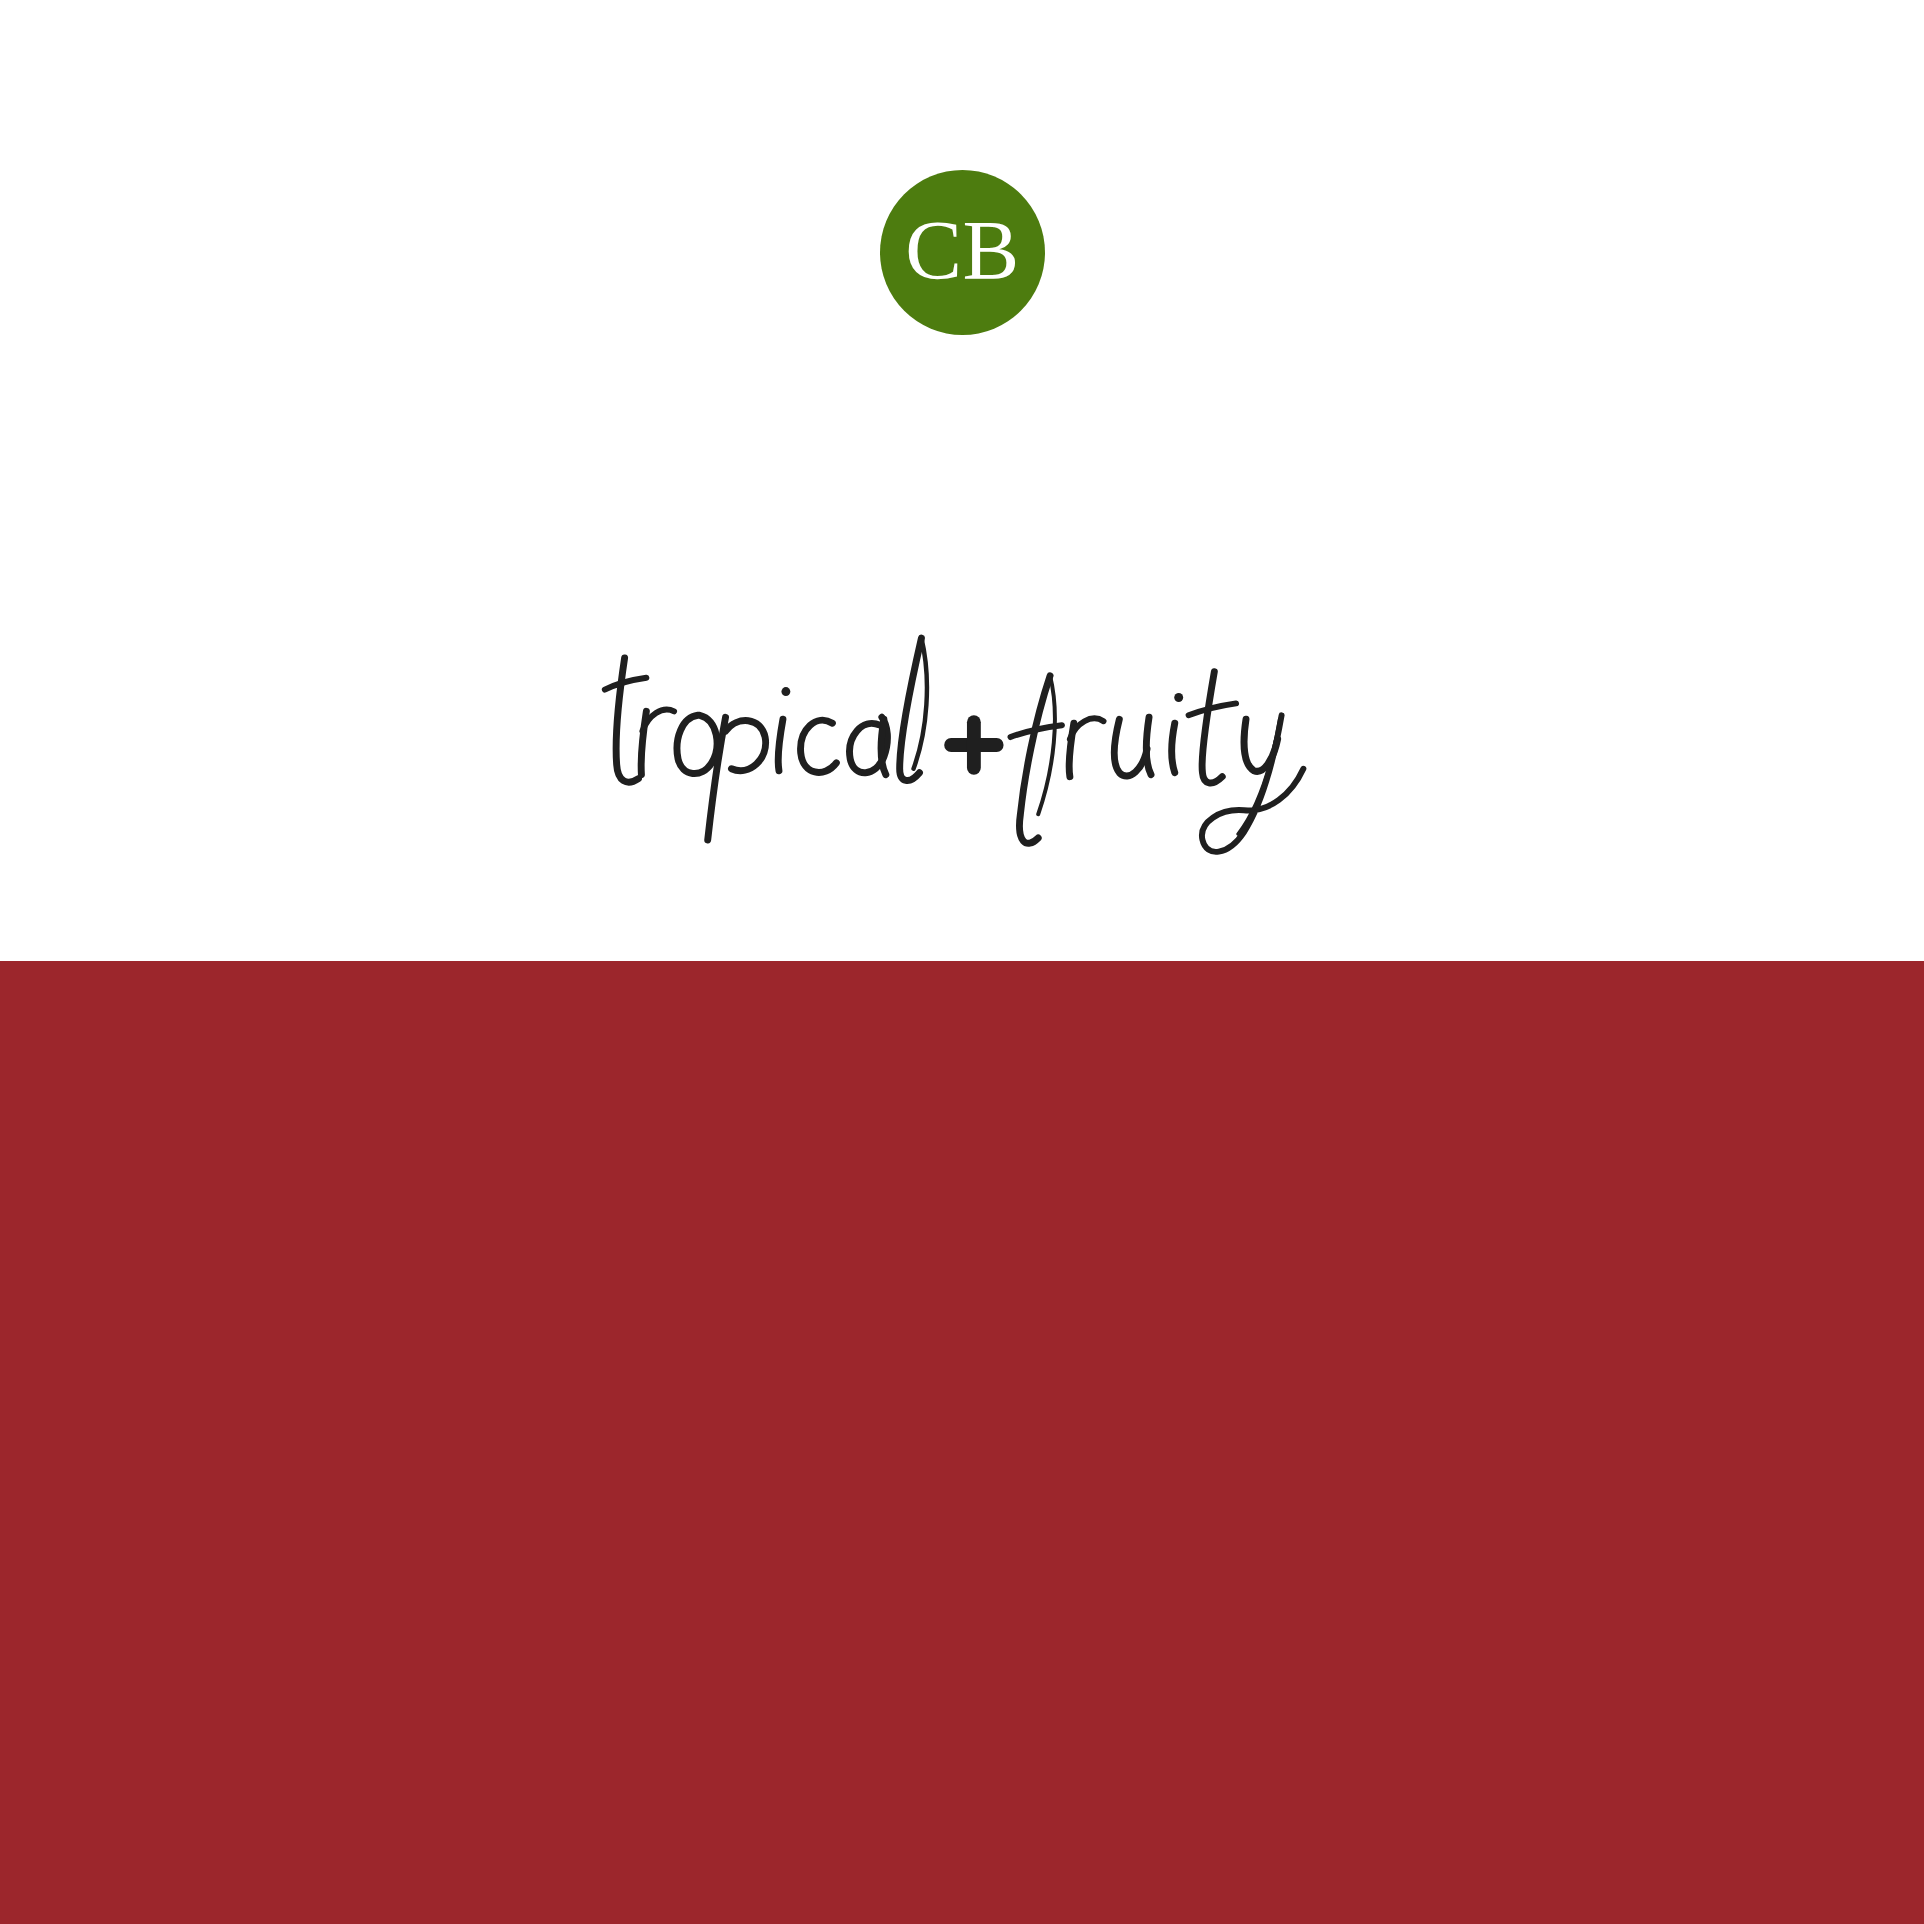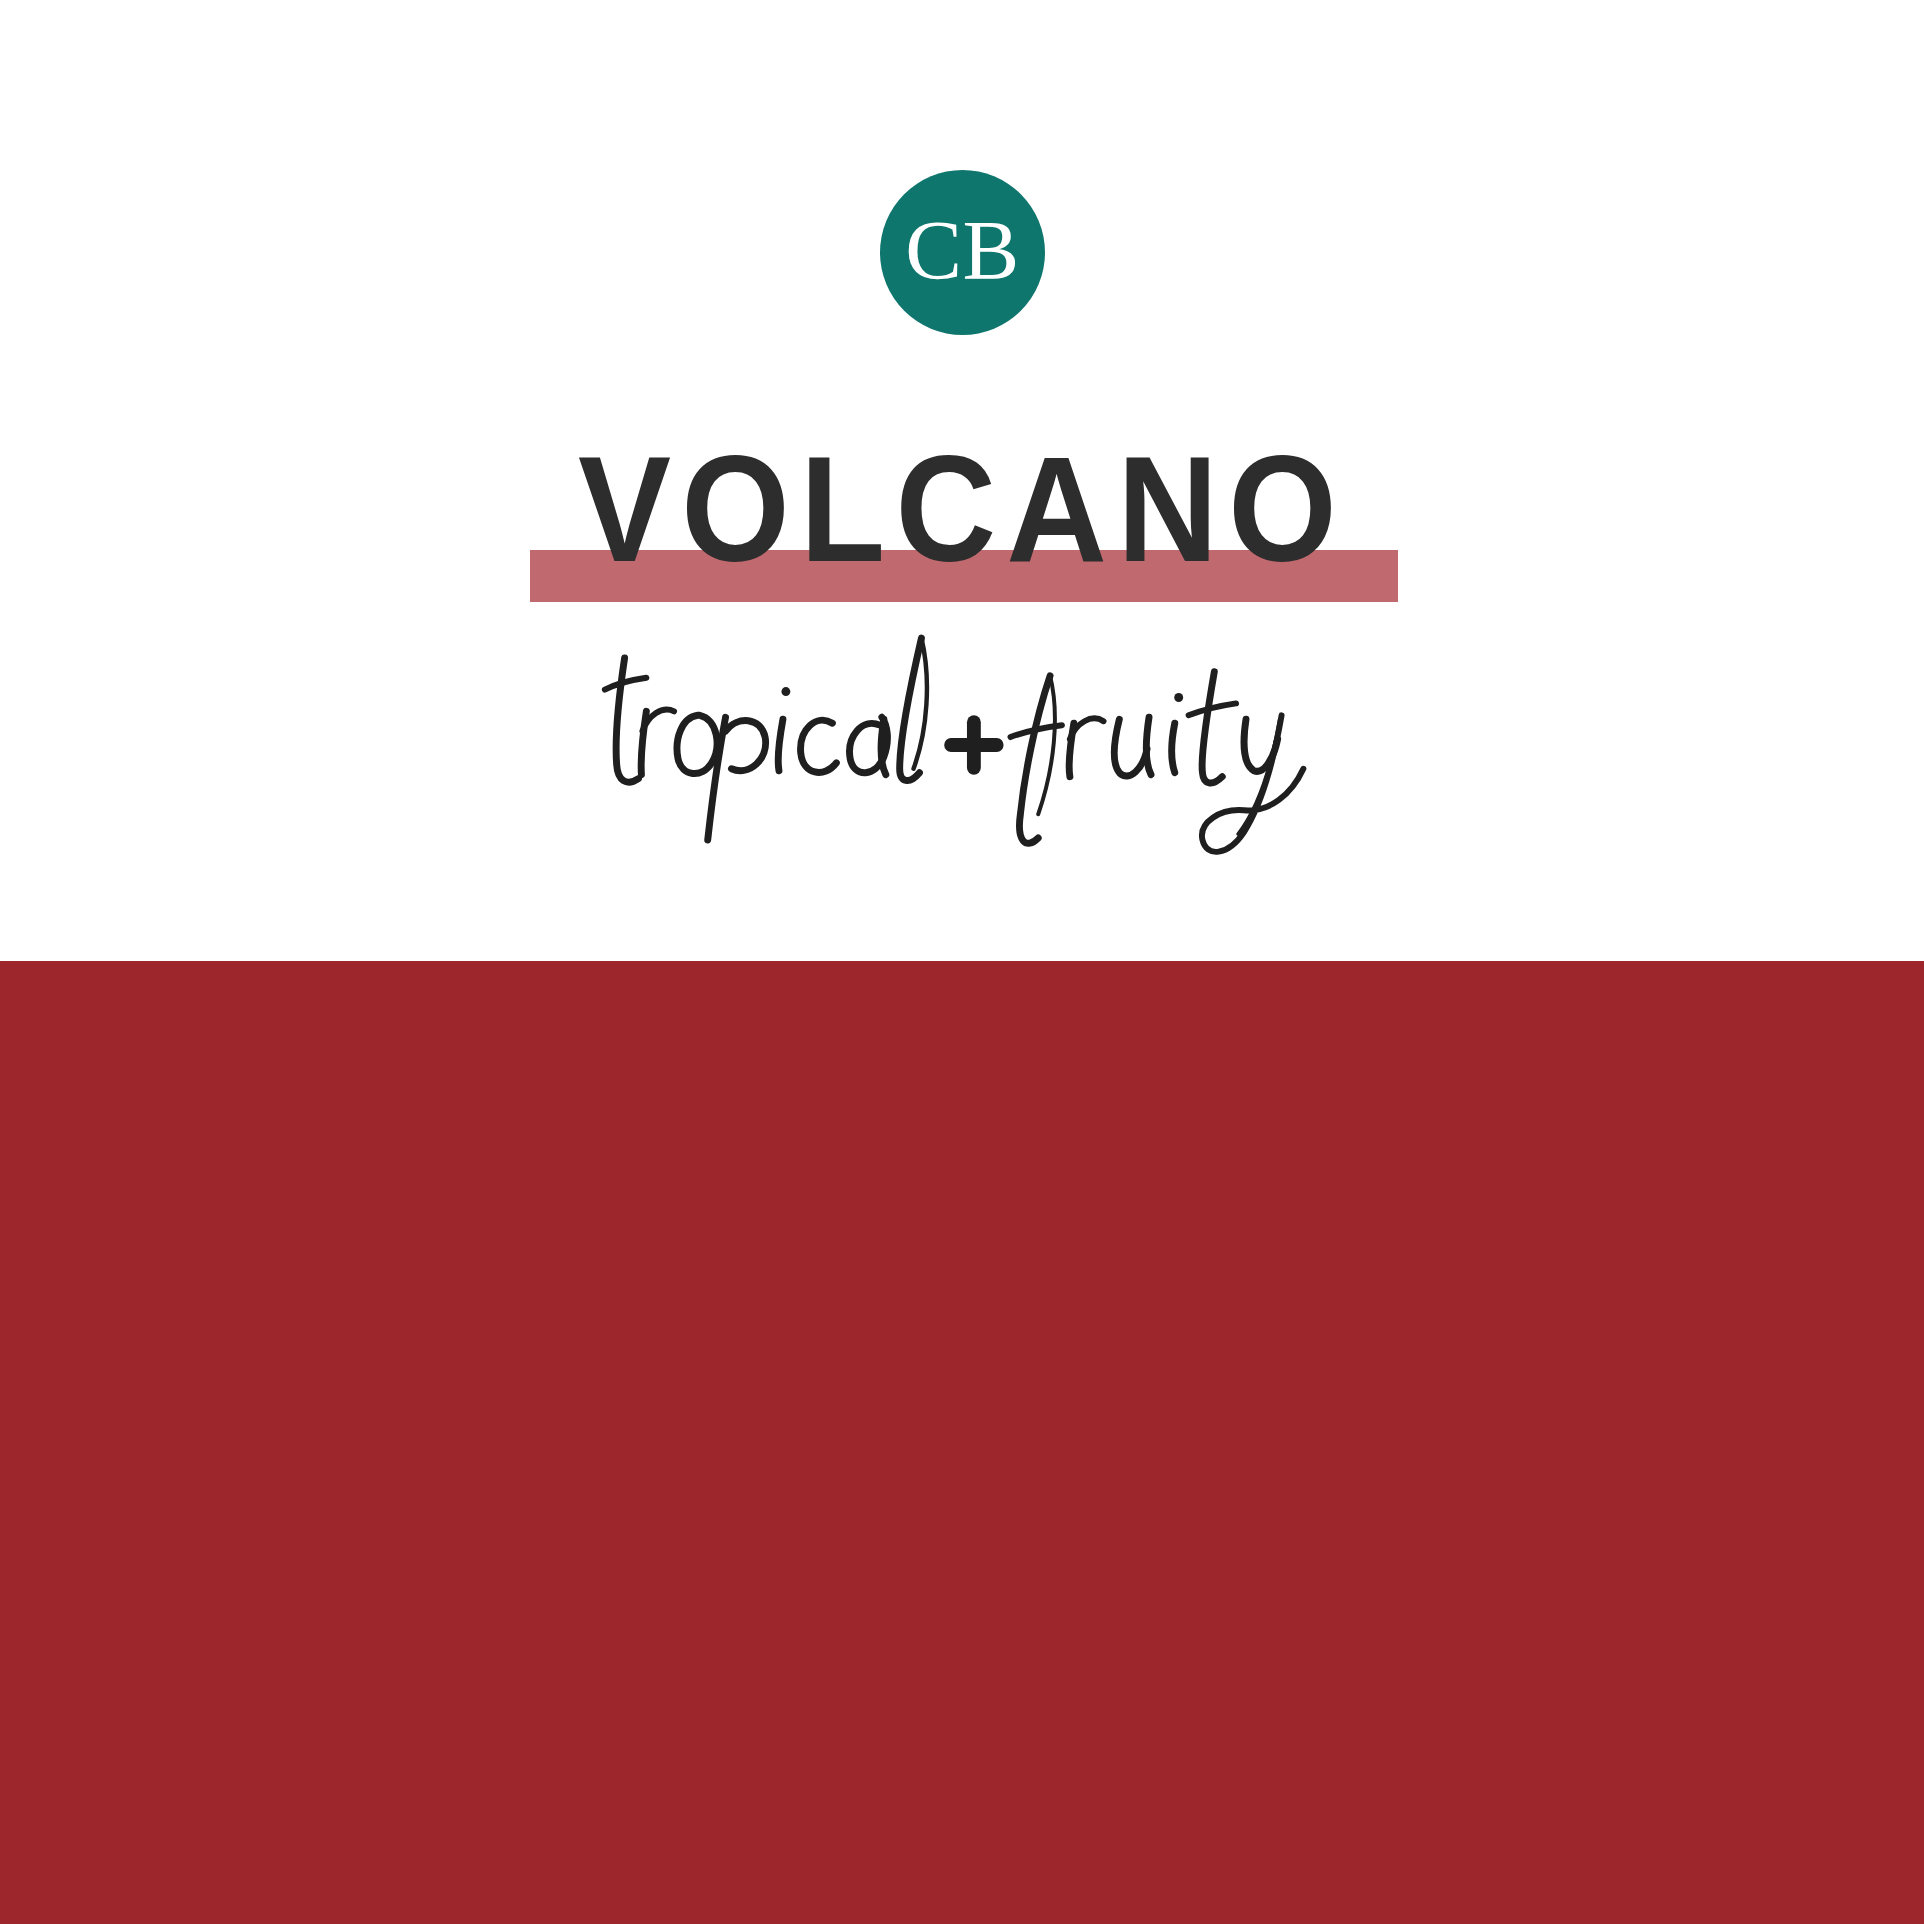--- a/index.html
+++ b/index.html
@@ -40,21 +40,21 @@
     width: 1925px;
     height: 165px;
     display: flex;
     align-items: center;
     justify-content: center;
   }
   .logo-circle {
     width: 165px;
     height: 165px;
     border-radius: 50%;
-    background: #0f766e;
+    background: #4d7c0f;
     display: flex;
     align-items: center;
     justify-content: center;
   }
   .logo-mono {
     font-family: "Liberation Serif", "DejaVu Serif", serif;
     font-weight: 400;
     font-size: 85px;
     line-height: 1;
     color: #ffffff;
@@ -149,24 +149,20 @@
 <div id="poster">
 
   <div class="panel-top"></div>
 
   <div class="logo-wrap">
     <div class="logo-circle">
       <span class="logo-mono">CB</span>
     </div>
   </div>
 
-  <div class="title-block">
-    <div class="title-highlight"></div>
-    <div class="title-text">VOLCANO</div>
-  </div>
 
   <div class="subtitle-wrap">
     <svg class="subtitle-svg" width="752" height="248" viewBox="0 0 760 250" aria-hidden="true">
       <title>tropical + fruity</title>
       <g fill="none" stroke="#1f1f1f" stroke-linecap="round" stroke-linejoin="round">
 
         <path d="M38 38 C32 78, 28 120, 30 146 C31 162, 40 168, 52 160" stroke-width="7"></path>
         <path d="M18 70 C30 64, 46 60, 60 58" stroke-width="6"></path>
 
         <path d="M60 92 C56 118, 54 140, 55 156" stroke-width="7"></path>

